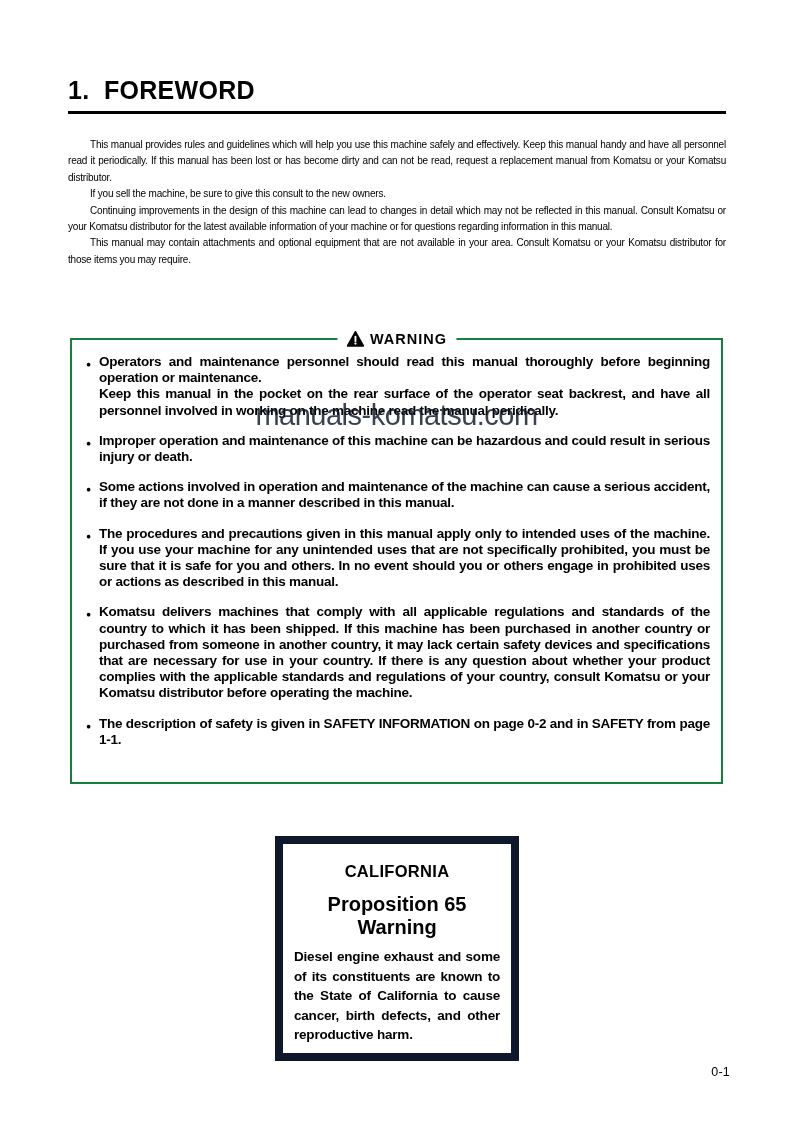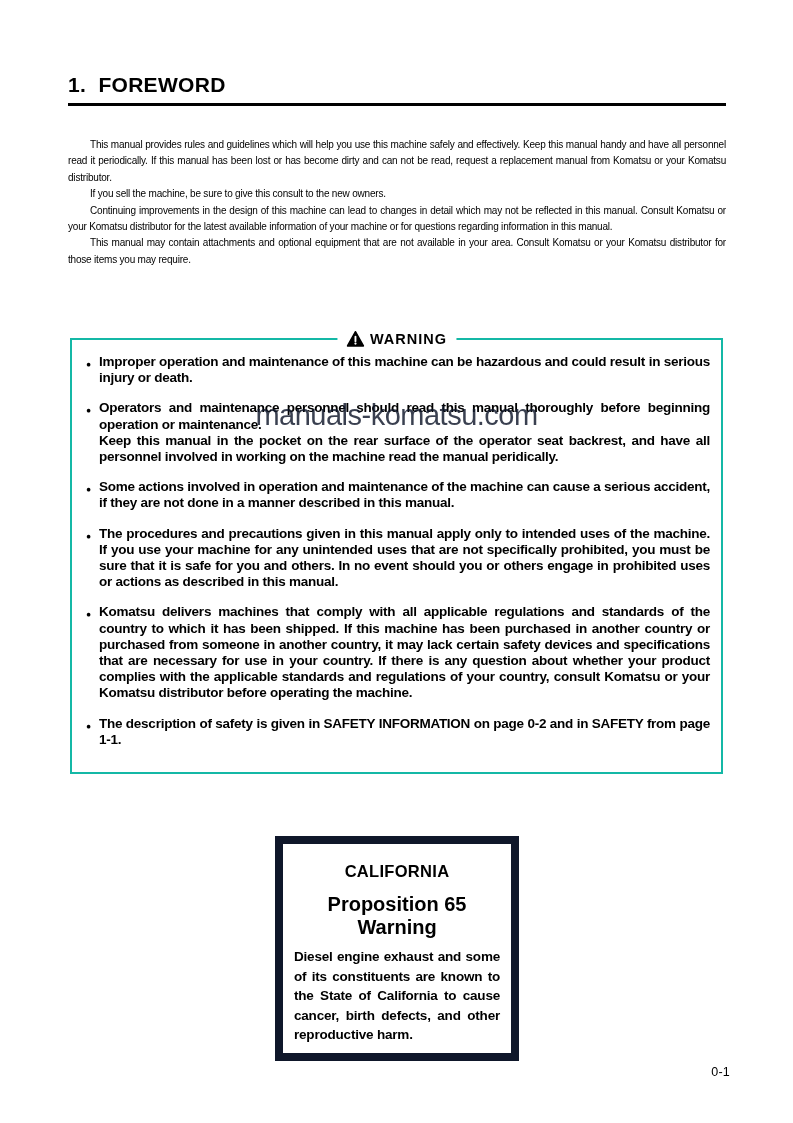--- a/index.html
+++ b/index.html
@@ -13,21 +13,21 @@
     overflow: hidden;
     margin: 0 auto;
   }
 
   
   .title {
     position: absolute;
     left: 68px;
     top: 59px;
     width: 658px;
-    font-size: 21px;
+    font-size: 25px;
     font-weight: bold;
     letter-spacing: 0.3px;
     white-space: pre;
     padding-bottom: 6px;
     border-bottom: 3px solid #000;
   }
 
   
   .intro {
     position: absolute;
@@ -41,22 +41,22 @@
   }
   .intro p { margin: 0; text-indent: 22px; }
 
   
   .warnbox {
     position: absolute;
     left: 70px;
     top: 338px;
     width: 653px;
     box-sizing: border-box;
-    border: 2px solid #14b8a6;
-    padding: 14px 11px 10px 14px;
+    border: 2px solid #15803d;
+    padding: 14px 11px 20px 14px;
   }
   .warn-label {
     position: absolute;
     top: -11px;
     left: 50%;
     transform: translateX(-50%);
     background: #ffffff;
     padding: 0 9px;
     display: flex;
     align-items: center;
@@ -169,25 +169,25 @@
         <svg width="18" height="16" viewBox="0 0 24 22" aria-hidden="true">
           <path d="M12 1 L23 20.5 L1 20.5 Z" fill="#000" stroke="#000" stroke-width="2" stroke-linejoin="round"></path>
           <line x1="12" y1="8" x2="12" y2="14" stroke="#fff" stroke-width="2.6" stroke-linecap="round"></line>
           <circle cx="12" cy="17.3" r="1.6" fill="#fff"></circle>
         </svg>
       </span>
       <span class="warn-label-text">WARNING</span>
     </div>
     <ul class="warn-list">
       <li>
-        <span>Improper operation and maintenance of this machine can be hazardous and could result in serious injury or death.</span>
-      </li>
-      <li>
         <span>Operators and maintenance personnel should read this manual thoroughly before beginning operation or maintenance.</span>
         <span class="warn-sub">Keep this manual in the pocket on the rear surface of the operator seat backrest, and have all personnel involved in working on the machine read the manual peridically.</span>
+      </li>
+      <li>
+        <span>Improper operation and maintenance of this machine can be hazardous and could result in serious injury or death.</span>
       </li>
       <li>
         <span>Some actions involved in operation and maintenance of the machine can cause a serious accident, if they are not done in a manner described in this manual.</span>
       </li>
       <li>
         <span>The procedures and precautions given in this manual apply only to intended uses of the machine. If you use your machine for any unintended uses that are not specifically prohibited, you must be sure that it is safe for you and others. In no event should you or others engage in prohibited uses or actions as described in this manual.</span>
       </li>
       <li>
         <span>Komatsu delivers machines that comply with all applicable regulations and standards of the country to which it has been shipped. If this machine has been purchased in another country or purchased from someone in another country, it may lack certain safety devices and specifications that are necessary for use in your country. If there is any question about whether your product complies with the applicable standards and regulations of your country, consult Komatsu or your Komatsu distributor before operating the machine.</span>
       </li>

